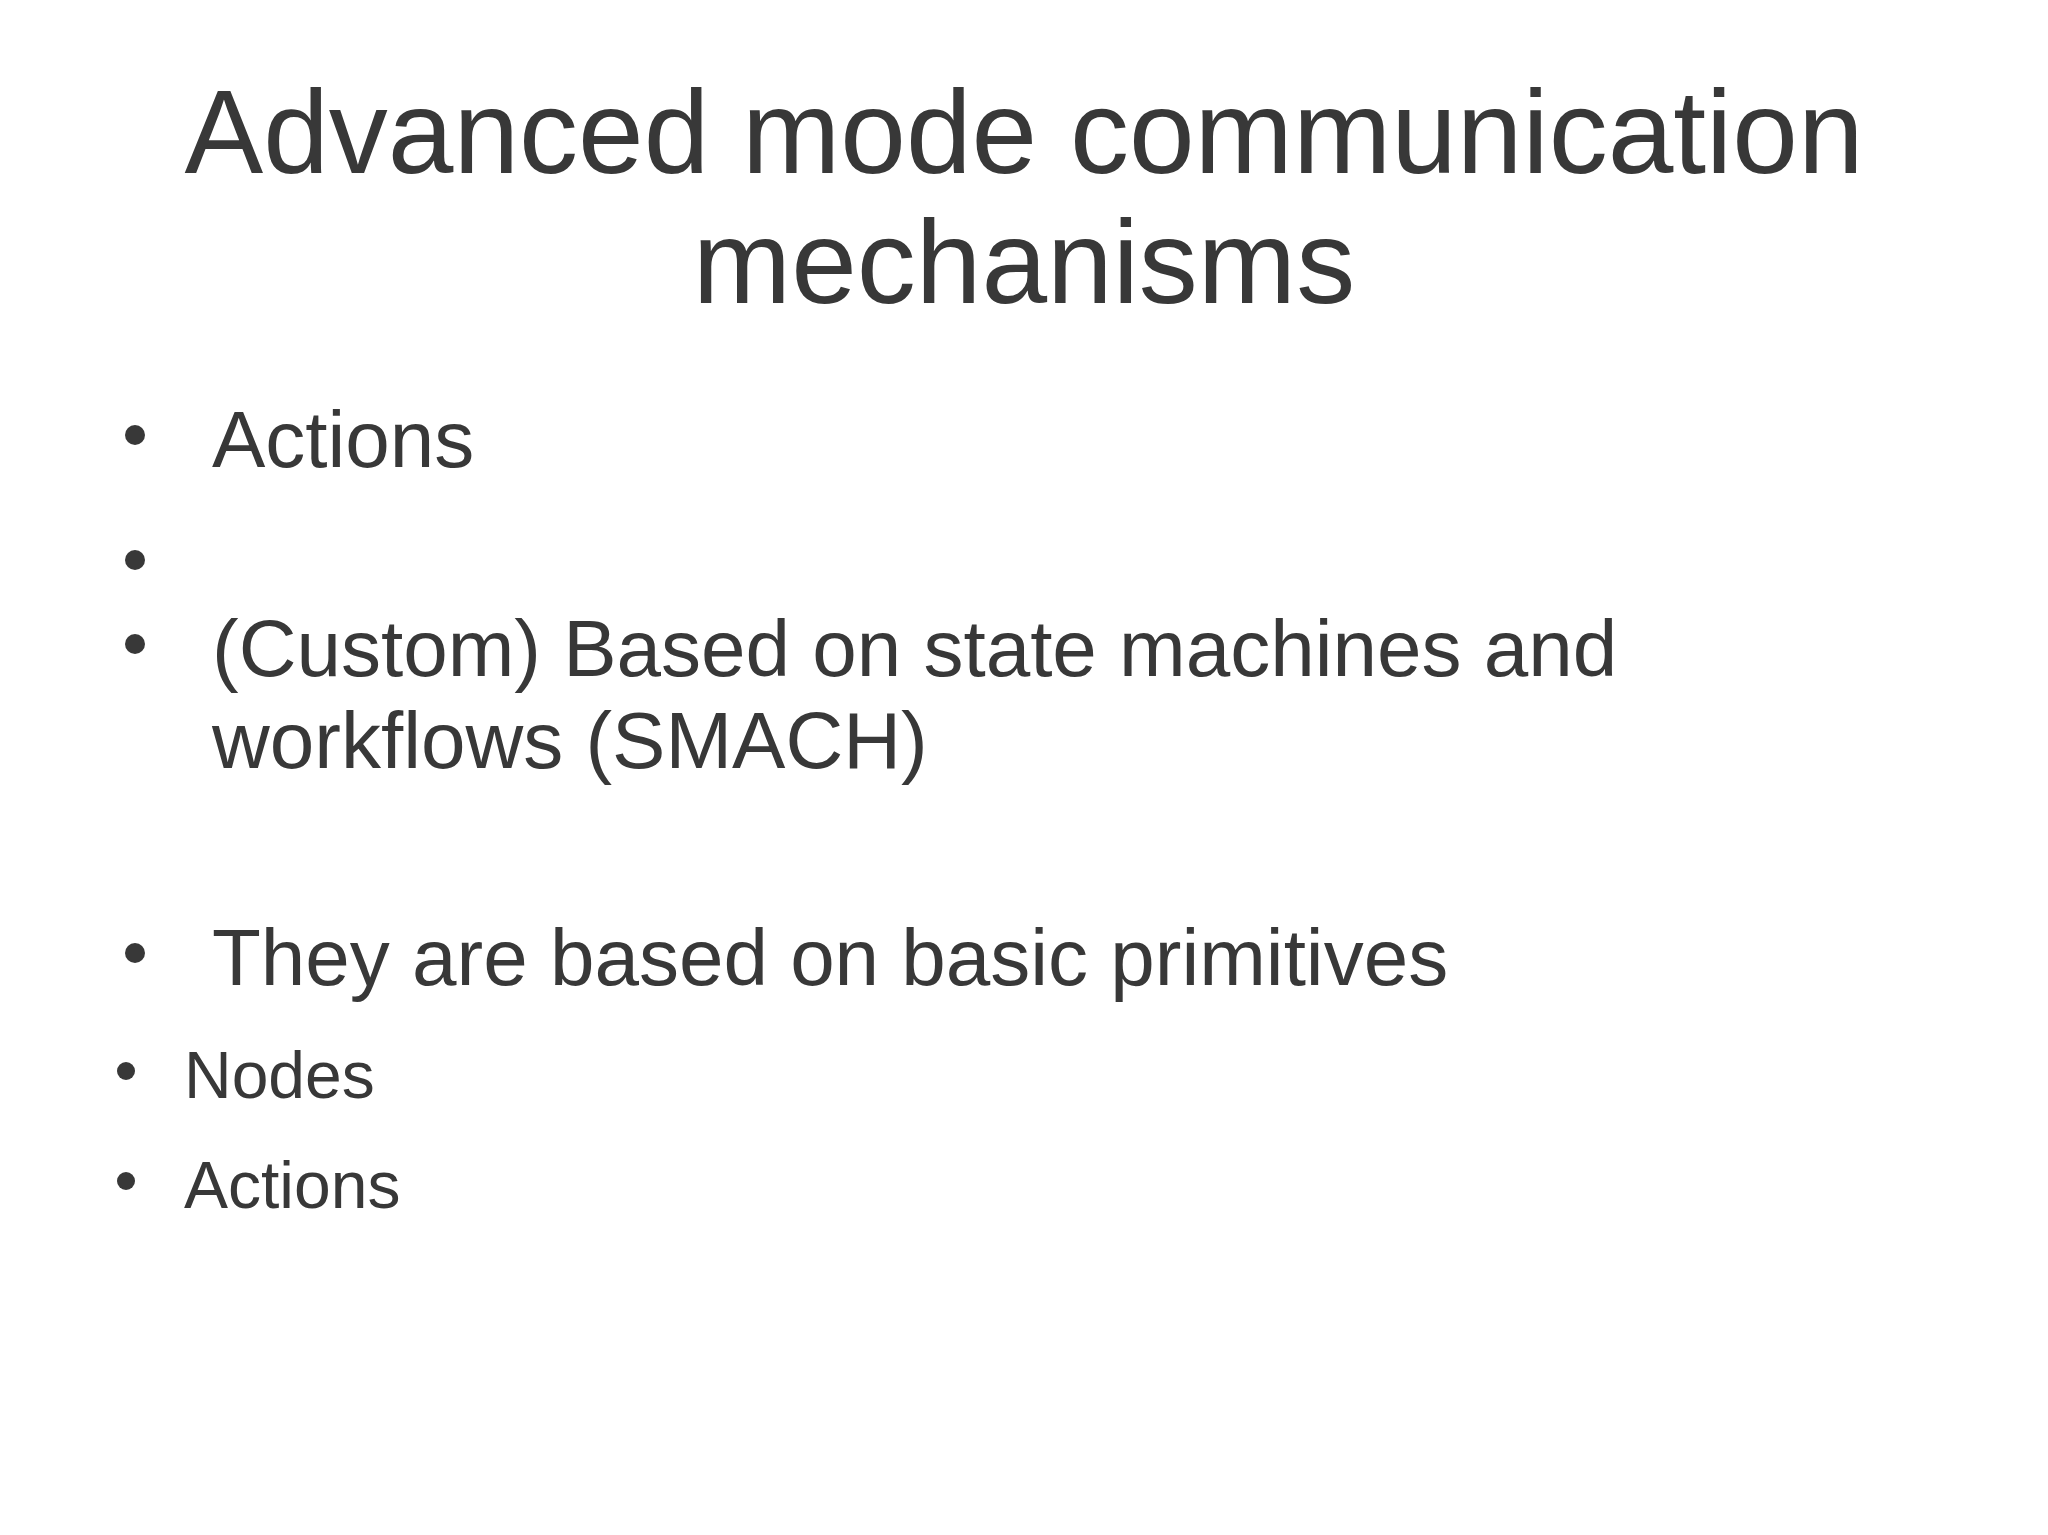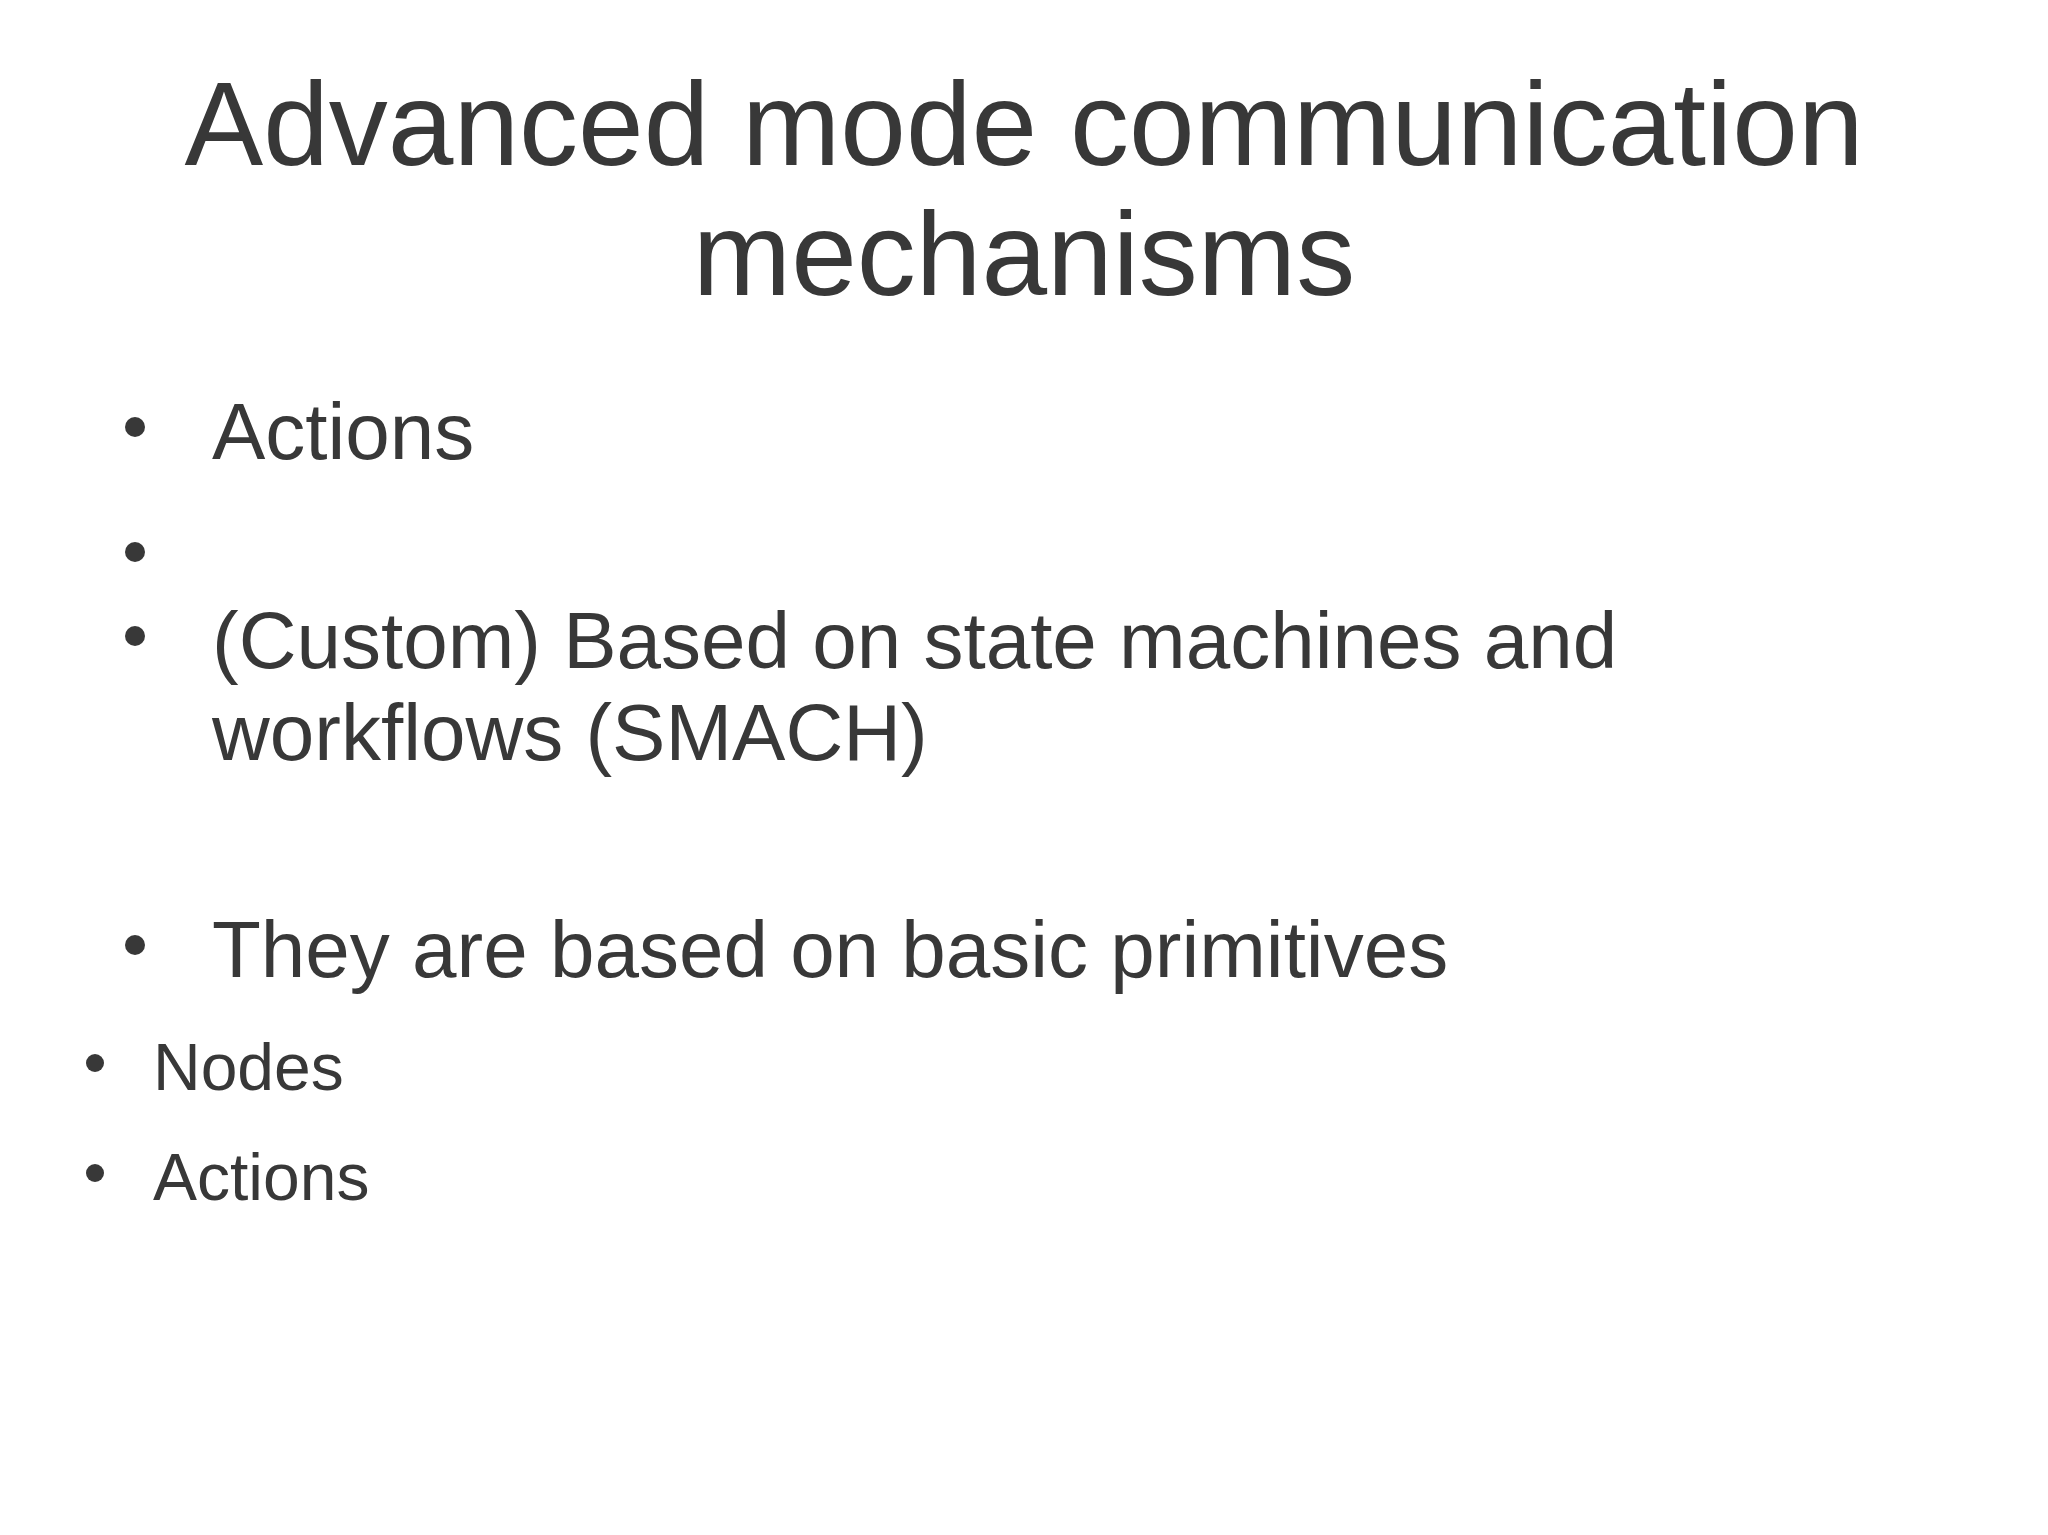--- a/index.html
+++ b/index.html
@@ -10,21 +10,21 @@
   .slide {
     position: relative;
     width: 2048px;
     height: 1535px;
     background: #ffffff;
     overflow: hidden;
     font-family: "Liberation Sans", sans-serif;
     color: #383838;
   }
   .title {
-    margin: 8px auto;
+    margin: 16px auto;
     padding-top: 52px;
     width: 1800px;
     font-size: 118px;
     line-height: 1.1;
     font-weight: 400;
     text-align: center;
     color: #383838;
   }
   ul.bullets {
     list-style: none;
@@ -51,21 +51,21 @@
     background: #383838;
     margin-top: 31px;
     margin-right: 45px;
   }
   li.gap-before {
     margin-top: 125px;
   }
   li.b2 {
     display: flex;
     align-items: flex-start;
-    padding-left: 86px;
+    padding-left: 117px;
     margin-bottom: 34px;
     font-size: 66px;
     line-height: 76px;
   }
   li.b2 .dot {
     flex: 0 0 auto;
     width: 18px;
     height: 18px;
     border-radius: 50%;
     background: #383838;

